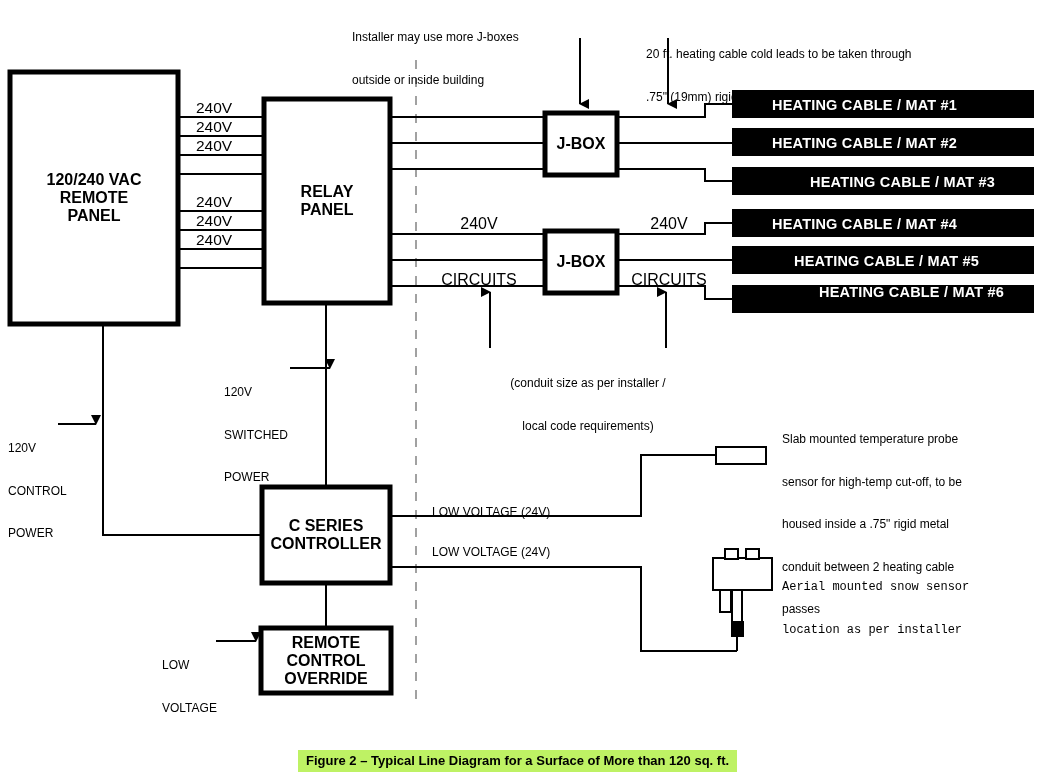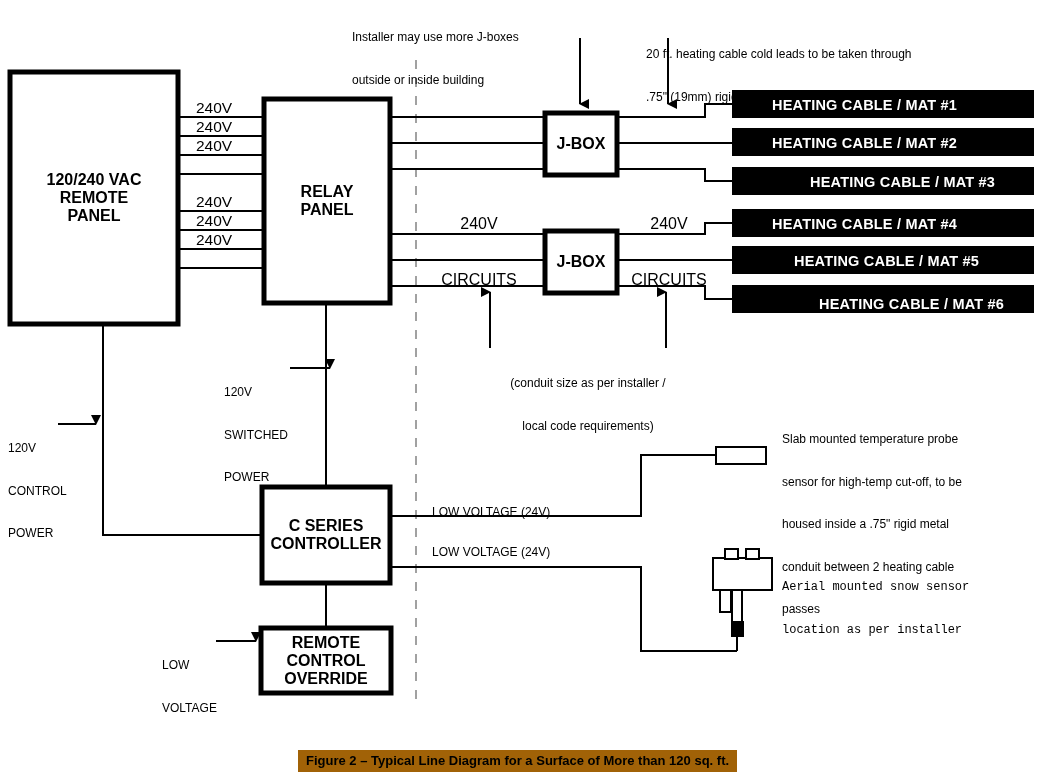--- a/index.html
+++ b/index.html
@@ -51,21 +51,21 @@
   .cablabel {
     position: absolute;
     color: #ffffff;
     font-size: 14.5px;
     font-weight: bold;
     letter-spacing: 0.2px;
     white-space: pre;
   }
   .caption {
     position: absolute;
-    background: #a16207;
+    background: #bef264;
     color: #000000;
     font-size: 13px;
     font-weight: bold;
     padding: 3px 8px 4px 8px;
     white-space: pre;
   }
   .boxtxt {
     position: absolute;
     display: flex;
     align-items: center;
@@ -220,21 +220,21 @@
   <div class="lbl circ" style="left:614px; top:177px; width:110px;">
     <div>240V</div>
     <div>CIRCUITS</div>
   </div>
 
   <div class="cablabel" style="left:772px; top:97px;">HEATING CABLE / MAT #1</div>
   <div class="cablabel" style="left:772px; top:135px;">HEATING CABLE / MAT #2</div>
   <div class="cablabel" style="left:772px; top:174px;margin-left:38px;">HEATING CABLE / MAT #3</div>
   <div class="cablabel" style="left:772px; top:216px;">HEATING CABLE / MAT #4</div>
   <div class="cablabel" style="left:772px; top:253px;padding-left:22px;">HEATING CABLE / MAT #5</div>
-  <div class="cablabel" style="left:772px; top:296px;padding-left:47px;">HEATING CABLE / MAT #6</div>
+  <div class="cablabel" style="left:772px; top:284px;padding-left:47px;">HEATING CABLE / MAT #6</div>
 
   <div class="lbl note" style="left:468px; top:348px; text-align:center; width:240px;">
     <div>(conduit size as per installer /</div>
     <div>local code requirements)</div>
   </div>
 
   <div class="lbl note" style="left:224px; top:357px;">
     <div>120V</div>
     <div>SWITCHED</div>
     <div>POWER</div>

